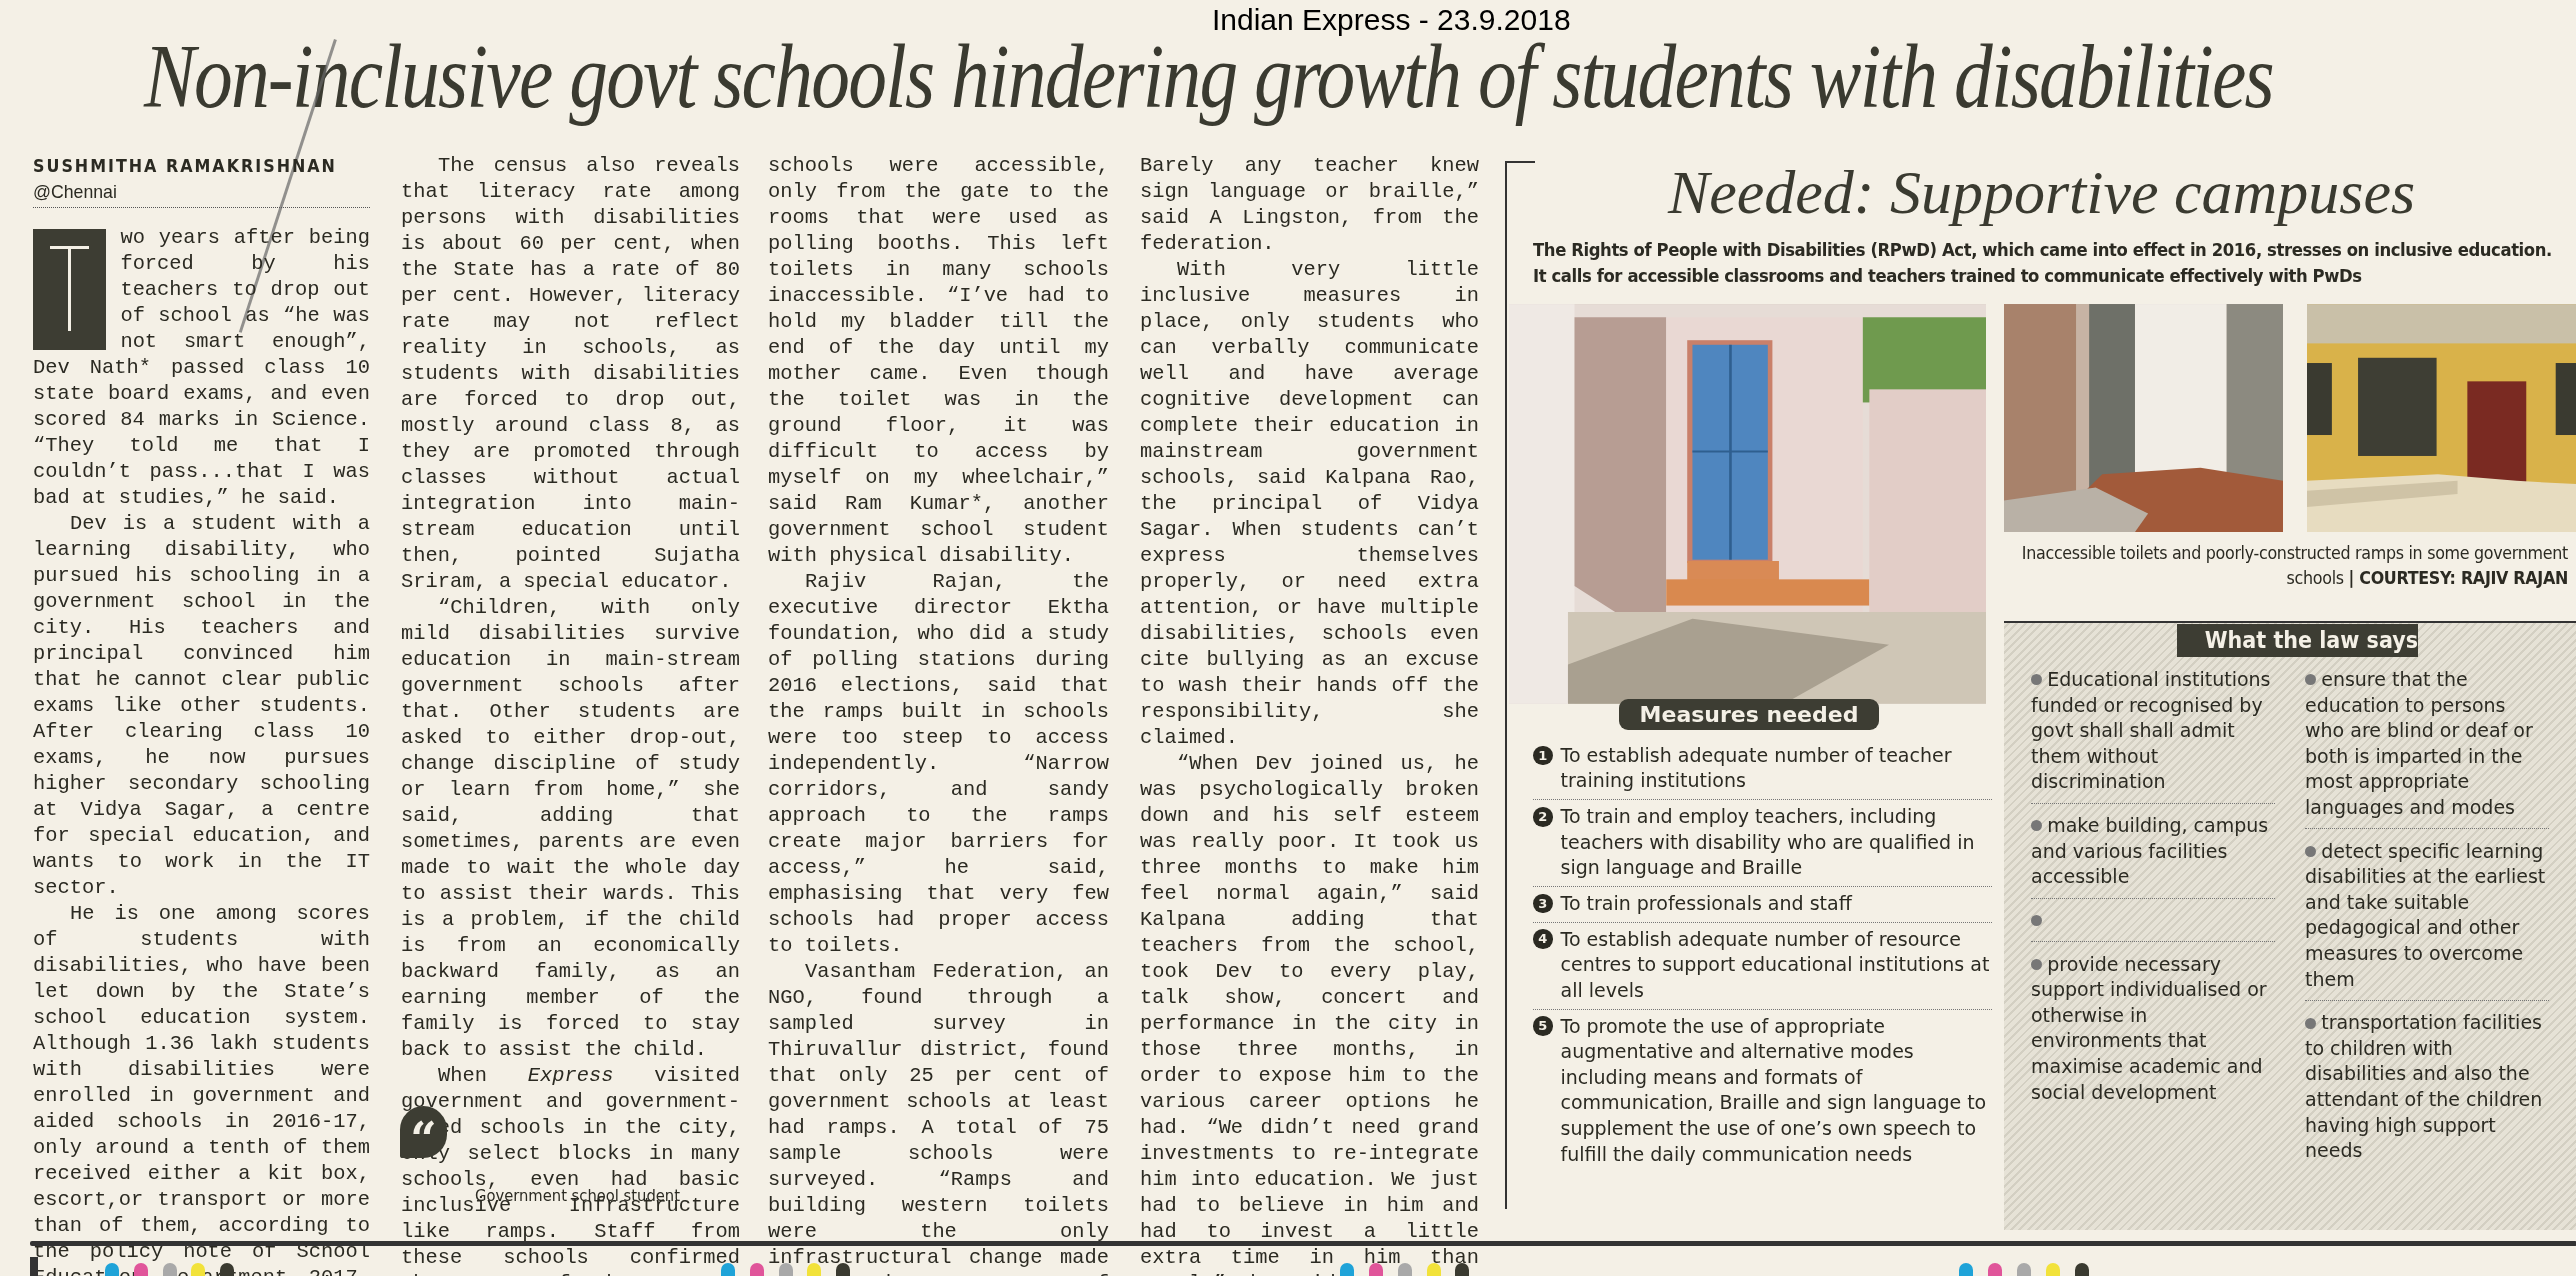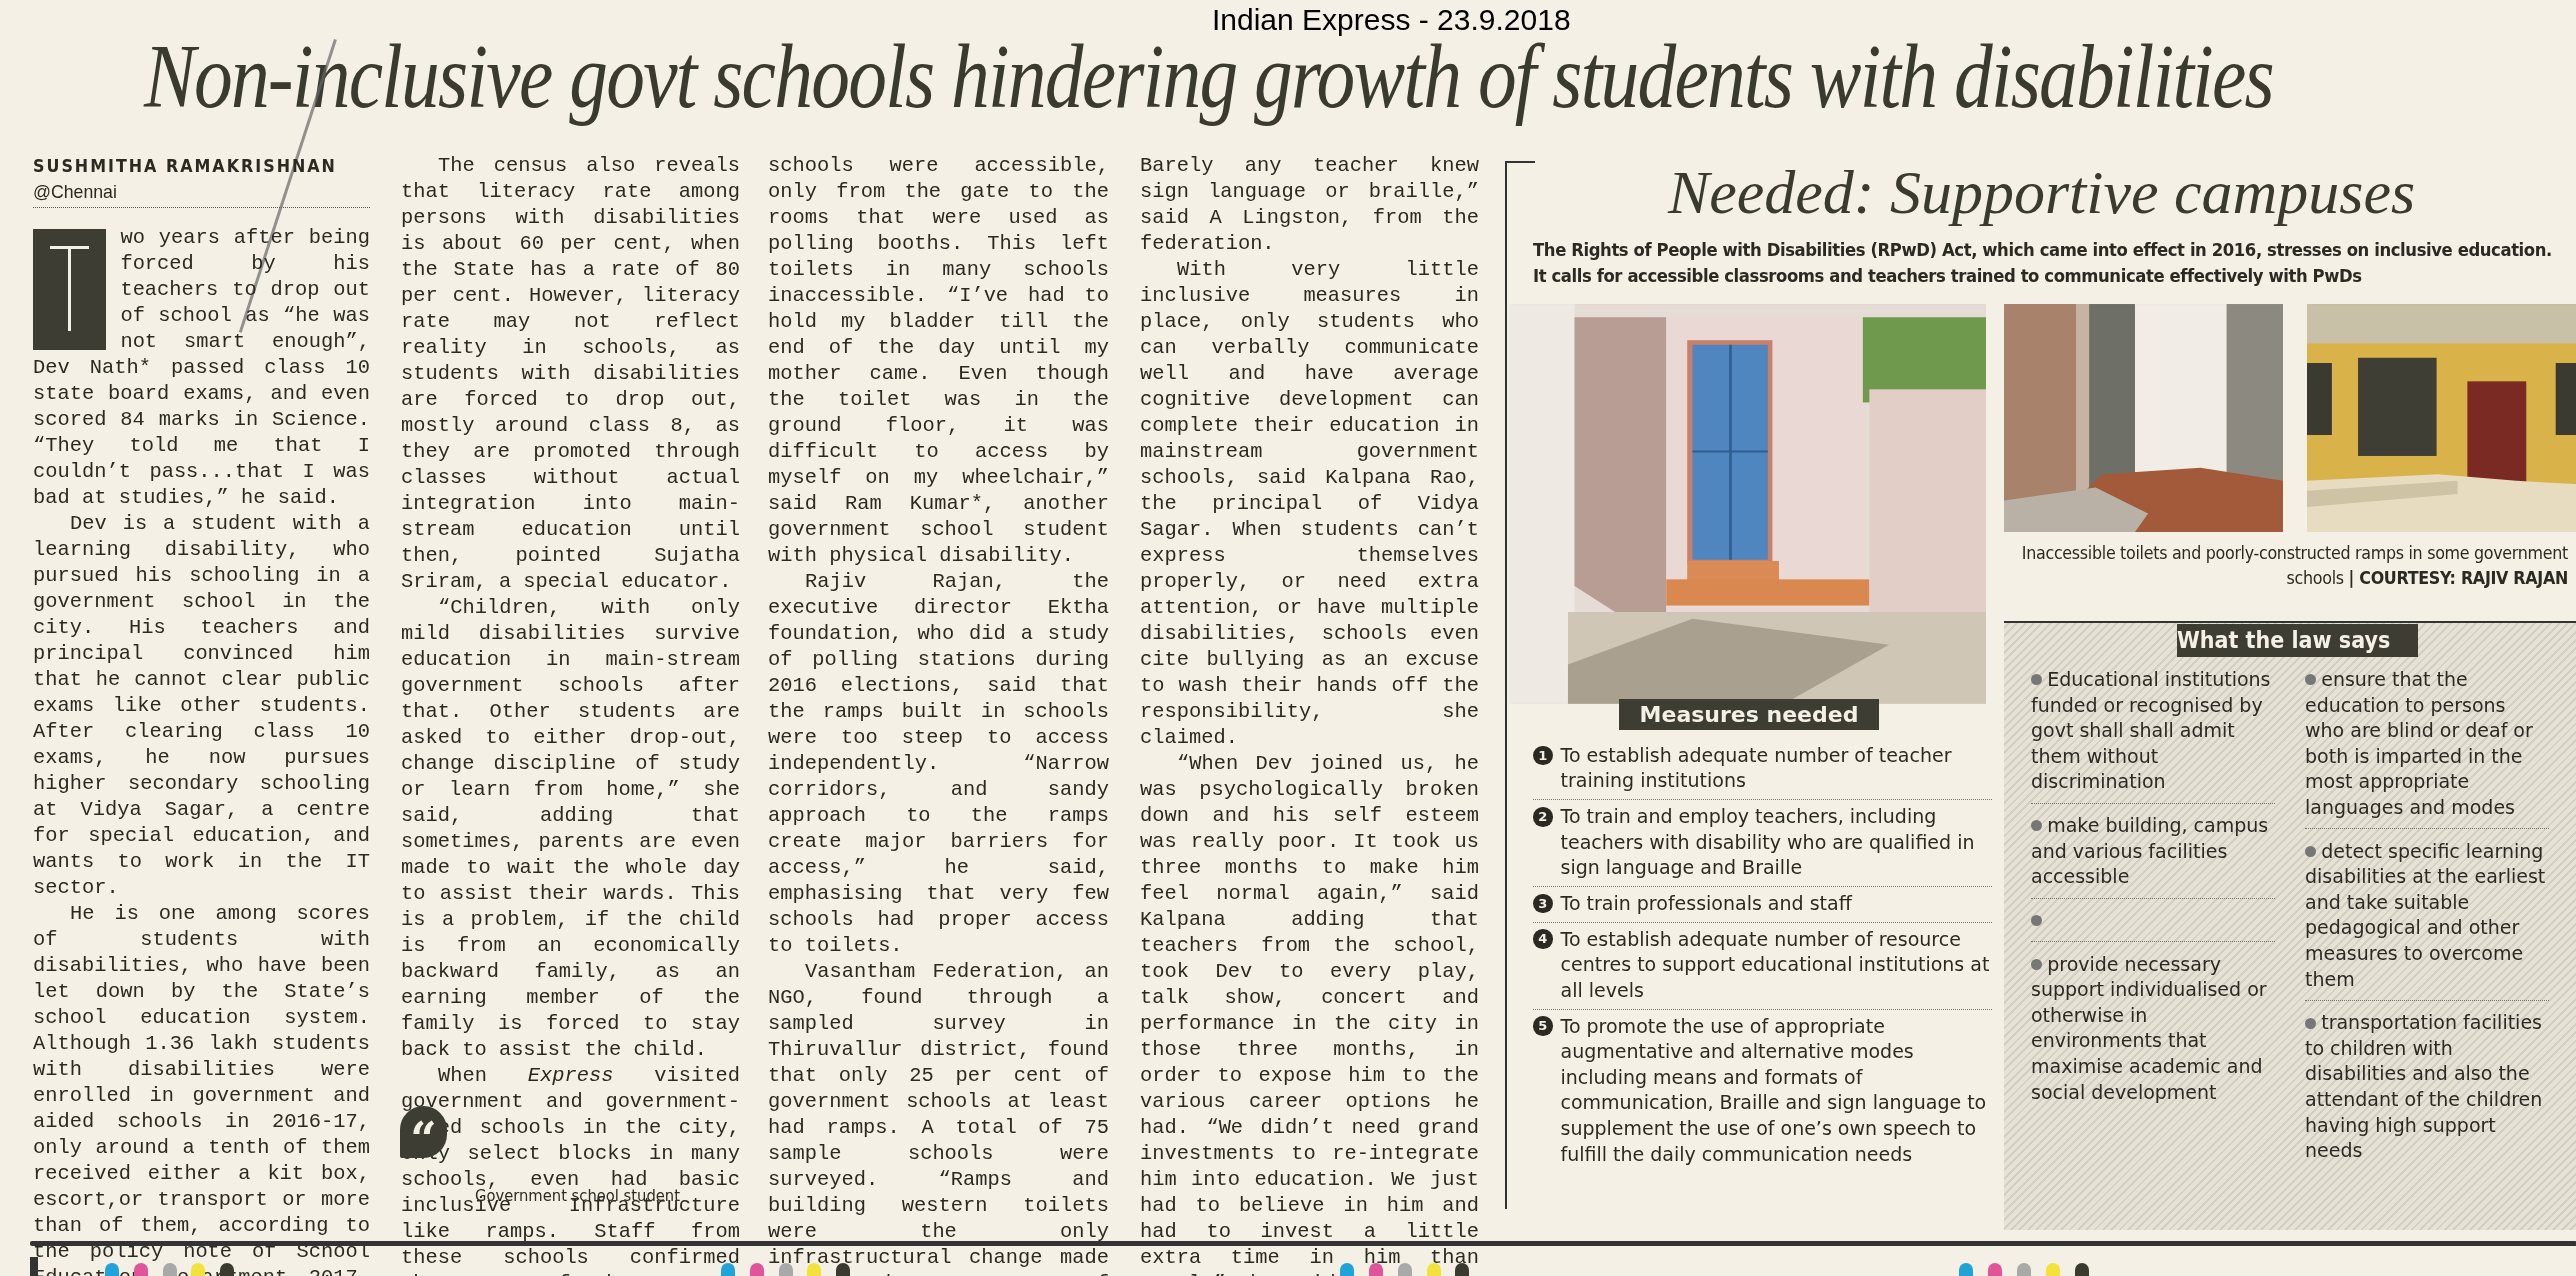--- a/index.html
+++ b/index.html
@@ -28,28 +28,28 @@
   .panel-border{left:1505px;top:161px;width:2px;height:1048px;background:#333;}
   .panel-tick{left:1505px;top:161px;width:30px;height:2px;background:#333;}
   .panel-title{left:1507px;top:157px;width:1069px;text-align:center;font-family:"Liberation Serif",serif;font-style:italic;font-size:62px;color:#3a3a30;}
   .panel-sub{left:1533px;top:237px;width:1042px;text-align:left;font-family:"DejaVu Sans Condensed","DejaVu Sans",sans-serif;font-weight:bold;font-size:18.3px;line-height:26px;color:#2b2a22;letter-spacing:-0.4px;}
   .photo{position:absolute;overflow:hidden;}
   .photo-main{left:1509px;top:304px;width:477px;height:400px;background:#d9c7bd;}
   .photo-left{left:2004px;top:304px;width:279px;height:228px;background:#b9a79a;}
   .photo-right{left:2307px;top:304px;width:269px;height:228px;background:#d9b24a;}
   .photo-caption{left:2004px;top:541px;width:564px;font-family:"DejaVu Sans Condensed","DejaVu Sans",sans-serif;font-size:17.7px;line-height:25px;color:#2b2a22;letter-spacing:-0.3px;text-align:right;}
   .photo-caption b{font-weight:bold;}
-  .measures-head{left:1619px;top:699px;width:260px;height:31px;background:#3d3d33;color:#f4f0e6;text-align:center;font-family:"DejaVu Sans",sans-serif;font-weight:bold;font-size:22px;line-height:31px;}
+  .measures-head{left:1619px;top:699px;width:260px;height:31px;background:#3d3d33;color:#f4f0e6;text-align:center;font-family:"DejaVu Sans",sans-serif;font-weight:bold;font-size:22px;line-height:31px;border-radius:9px;}
   .measures{left:1533px;top:739px;width:459px;font-family:"DejaVu Sans",sans-serif;font-size:19px;line-height:25.6px;color:#2b2a22;}
   .m-item{position:relative;padding:3.9px 0 5.2px 27.5px;border-bottom:1.3px dotted #777;}
   .m-item:last-child{border-bottom:none;}
   .m-num{position:absolute;left:0;top:6.6px;width:19.7px;height:19.7px;border-radius:9.8px;background:#2b2a22;color:#f4f0e6;font-size:13px;font-weight:bold;line-height:19.7px;text-align:center;}
   .law-box{left:2004px;top:621px;width:572px;height:609px;background:repeating-linear-gradient(135deg,#e6e2d6 0px,#e6e2d6 3.9px,#d3cfc2 3.9px,#d3cfc2 5.9px);}
   .law-rule{left:2004px;top:621px;width:572px;border-top:2px solid #333;}
-  .law-head{left:2177px;top:624px;width:241px;height:33px;background:#3d3d33;color:#f4f0e6;text-align:left;font-family:"DejaVu Sans Condensed","DejaVu Sans",sans-serif;font-weight:bold;font-size:23px;line-height:33px;}
+  .law-head{left:2177px;top:624px;width:241px;height:33px;background:#3d3d33;color:#f4f0e6;text-align:right;font-family:"DejaVu Sans Condensed","DejaVu Sans",sans-serif;font-weight:bold;font-size:23px;line-height:33px;}
   .law-col{position:absolute;top:667px;width:244px;font-family:"DejaVu Sans",sans-serif;font-size:19px;line-height:25.6px;color:#2b2a22;}
   .law-col.left{left:2031px;}
   .law-col.right{left:2305px;}
   .law-item{padding:0 0 7.9px 0;margin-bottom:9.2px;border-bottom:1.3px dotted #777;}
   .law-item:last-child{border-bottom:none;}
   .bullet{display:inline-block;width:11px;height:11px;border-radius:5.9px;background:#777;margin-right:5.2px;vertical-align:0.7px;}
   .bottom-rule{left:29.5px;top:1241px;width:2547px;height:4.6px;background:#333;border-radius:2px;}
   .ink-dot{position:absolute;top:1263px;width:14.4px;height:26px;border-radius:7.2px 7.2px 0 0;}
   .reg-mark{position:absolute;left:30px;top:1257px;width:7.9px;height:19.7px;background:#333;}
 </style>

